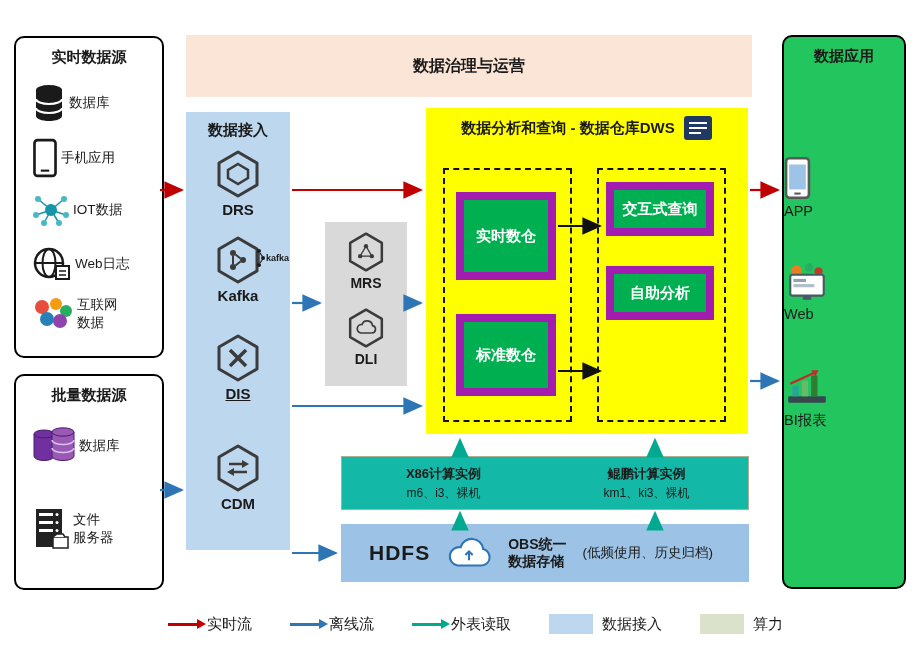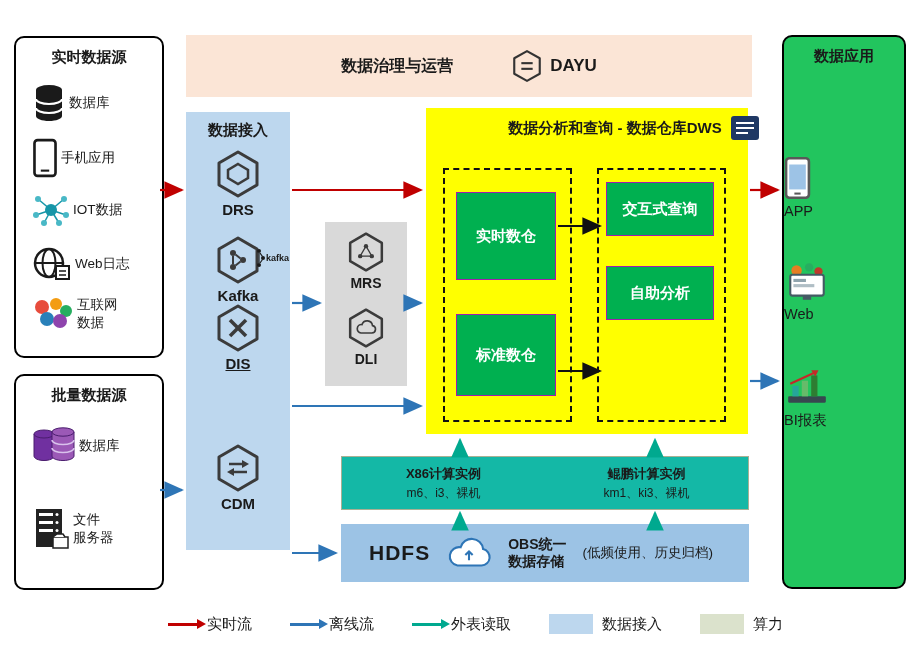--- a/index.html
+++ b/index.html
@@ -20,23 +20,23 @@
   .col-title{padding-top:9px;text-align:center;font-weight:bold;font-size:15px;}
   .svc{position:absolute;left:0;width:100%;display:flex;flex-direction:column;align-items:center;gap:3px;}
   .svc-label{font-weight:bold;font-size:15px;}
   .kafka-logo{position:absolute;right:1px;top:12px;display:flex;align-items:center;gap:1px;}
   .kafka-logo-text{font-size:9px;font-weight:bold;}
   
   .proc{position:absolute;left:325px;top:222px;width:82px;height:164px;background:#d9d9d9;}
   .proc .svc-label{font-size:14px;}
   
   .dws{position:absolute;left:426px;top:108px;width:322px;height:326px;background:#ffff00;}
-  .dws-title{position:absolute;left:0;top:7px;width:100%;display:flex;align-items:center;justify-content:center;gap:8px;font-weight:bold;font-size:15px;padding-left:47px;}
+  .dws-title{position:absolute;left:0;top:7px;width:100%;display:flex;align-items:center;justify-content:center;gap:8px;font-weight:bold;font-size:15px;}
   .dashed{position:absolute;border:2px dashed #111;}
-  .green-box{position:absolute;background:#00b050;border:1px solid #a21caf;color:#fff;font-weight:bold;font-size:15px;
+  .green-box{position:absolute;background:#00b050;border:8px solid #a21caf;color:#fff;font-weight:bold;font-size:15px;
              display:flex;align-items:center;justify-content:center;box-sizing:border-box;}
   
   .compute{position:absolute;left:341px;top:456px;width:408px;height:54px;background:#14b8a6;border:1px solid #a9b094;
            display:flex;box-sizing:border-box;}
   .compute-col{flex:1;display:flex;flex-direction:column;align-items:center;justify-content:center;}
   .compute-title{font-weight:bold;font-size:13px;}
   .compute-sub{font-size:12px;margin-top:2px;}
   
   .storage{position:absolute;left:341px;top:524px;width:408px;height:58px;background:#9cc3e5;
            display:flex;align-items:center;gap:16px;padding-left:28px;box-sizing:border-box;}
@@ -167,28 +167,20 @@
         <rect x="21" y="30" width="15" height="11" fill="#fff" stroke="#222" stroke-width="1.5"></rect>
         <path d="M21 30l4-3h6l2 3" fill="#fff" stroke="#222" stroke-width="1.5"></path>
       </svg>
       <span class="src-label">文件
 服务器</span>
     </div>
   </div>
 
   <div class="banner">
     <span class="banner-title">数据治理与运营</span>
-    <span class="dayu">
-      <svg width="32" height="34" viewBox="0 0 44 48">
-        <polygon points="22,3 40,13 40,35 22,45 4,35 4,13" fill="none" stroke="#333" stroke-width="3" stroke-linejoin="round"></polygon>
-        <line x1="14" y1="20" x2="30" y2="20" stroke="#333" stroke-width="3"></line>
-        <line x1="14" y1="28" x2="30" y2="28" stroke="#333" stroke-width="3"></line>
-      </svg>
-      <span>DAYU</span>
-    </span>
   </div>
 
   <div class="ingest">
     <div class="col-title">数据接入</div>
     <div class="svc" style="top:38px;">
       <svg width="46" height="48" viewBox="0 0 44 48">
         <polygon points="22,2 41,13 41,35 22,46 3,35 3,13" fill="none" stroke="#3b3b3b" stroke-width="3" stroke-linejoin="round"></polygon>
         <polygon points="22,14 32,20 32,28 22,34 12,28 12,20" fill="none" stroke="#3b3b3b" stroke-width="2.5"></polygon>
       </svg>
       <div class="svc-label">DRS</div>
@@ -217,21 +209,21 @@
             </g>
           <g stroke="#1a1a1a" stroke-width="1.2">
               <line x1="3" y1="5" x2="3" y2="15"></line>
               <line x1="4" y1="5" x2="6.5" y2="8.5"></line>
               <line x1="4" y1="15" x2="6.5" y2="11.5"></line>
             </g>
         </svg>
         <span class="kafka-logo-text">kafka</span>
       </span>
     </div>
-    <div class="svc" style="top:192px;text-decoration:underline;">
+    <div class="svc" style="top:222px;text-decoration:underline;">
       <svg width="46" height="48" viewBox="0 0 44 48">
         <polygon points="22,2 41,13 41,35 22,46 3,35 3,13" fill="none" stroke="#3b3b3b" stroke-width="3" stroke-linejoin="round"></polygon>
         <line x1="14" y1="16" x2="30" y2="32" stroke="#3b3b3b" stroke-width="3.5"></line>
         <line x1="30" y1="16" x2="14" y2="32" stroke="#3b3b3b" stroke-width="3.5"></line>
       </svg>
       <div class="svc-label">DIS</div>
     </div>
     <div class="svc" style="top:332px;">
       <svg width="46" height="48" viewBox="0 0 44 48">
         <polygon points="22,2 41,13 41,35 22,46 3,35 3,13" fill="none" stroke="#3b3b3b" stroke-width="3" stroke-linejoin="round"></polygon>

